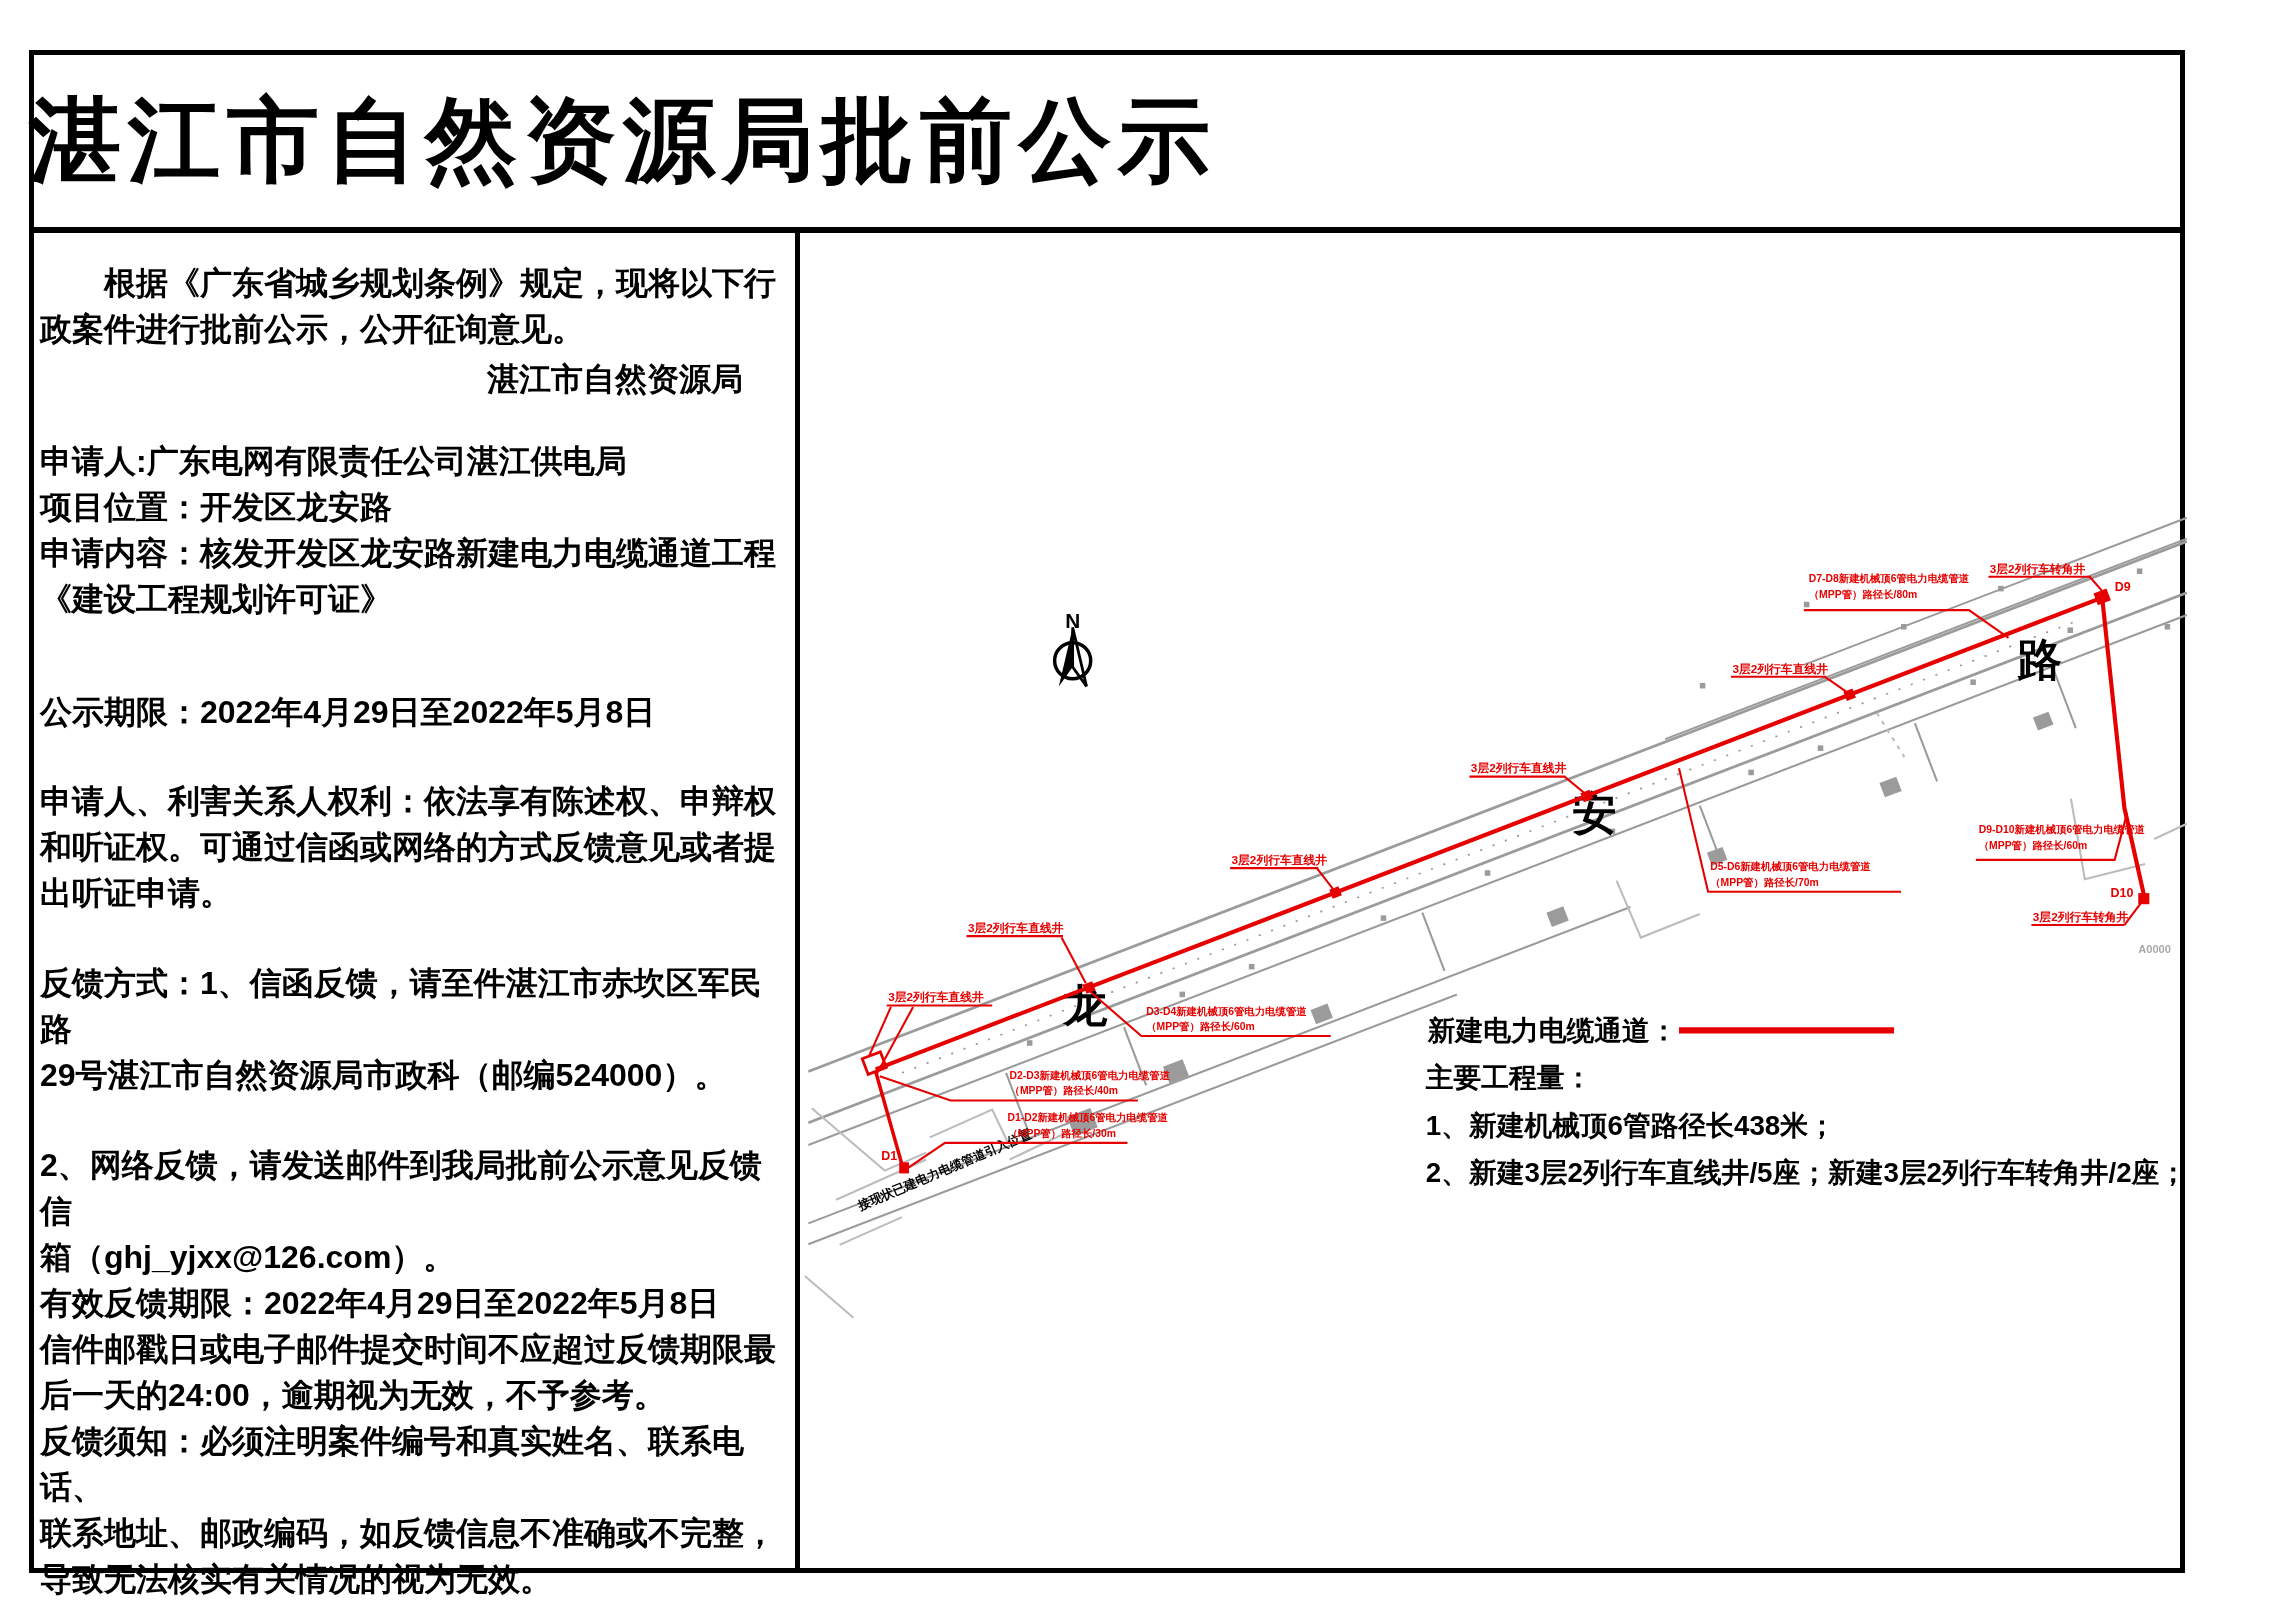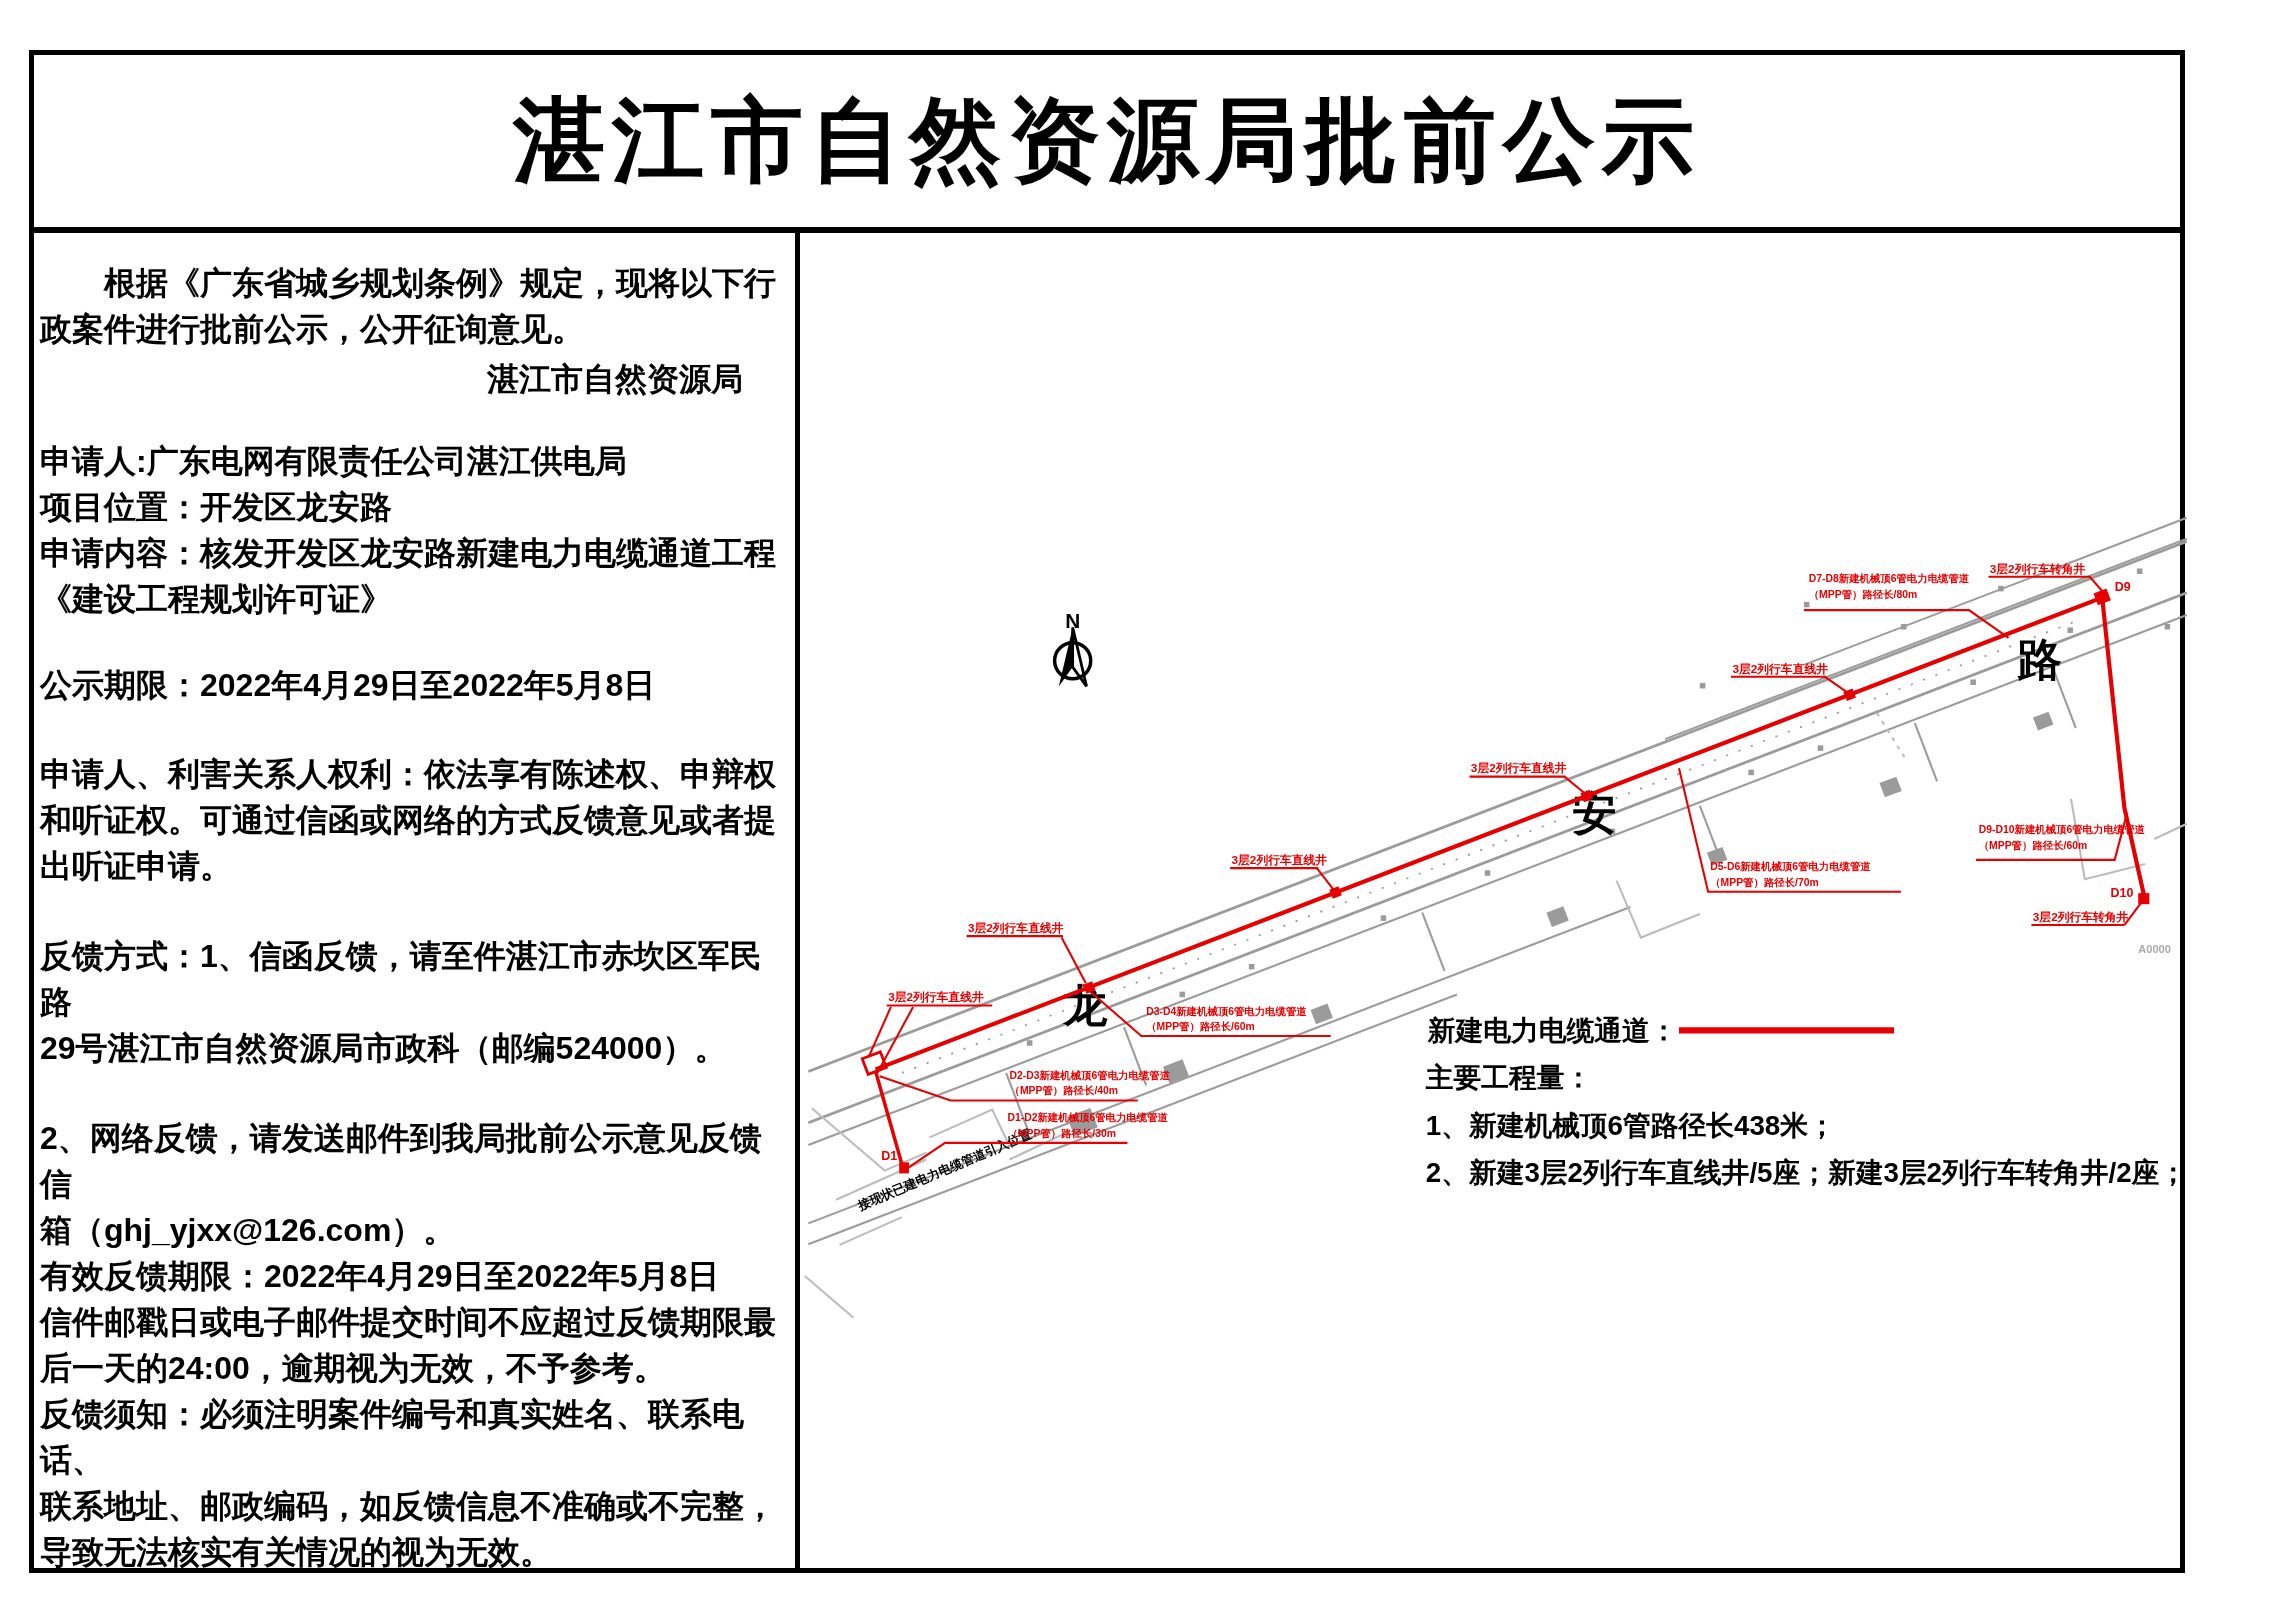--- a/index.html
+++ b/index.html
@@ -2,33 +2,33 @@
 <html style="font-size:11px"><head>
 <meta charset="utf-8">
 <style>
   html,body{margin:0;padding:0;background:#ffffff;}
   #page{position:relative;width:2295px;height:1623px;background:#ffffff;overflow:hidden;
         font-family:"Liberation Sans",sans-serif;color:#000;}
   
   #frame{position:absolute;left:29px;top:50px;width:2156px;height:1523px;
          border:5.5px solid #000;box-sizing:border-box;}
   #title-band{position:absolute;left:29px;top:55px;width:2156px;height:171px;
-              display:flex;align-items:center;justify-content:center;}
+              display:flex;align-items:center;justify-content:flex-start;}
   #title-band .t{font-family:"Liberation Serif",serif;font-weight:900;
                  font-size:92px;letter-spacing:7px;white-space:nowrap;}
   #title-rule{position:absolute;left:29px;top:227px;width:2156px;height:5.5px;background:#000;}
   #divider{position:absolute;left:795px;top:227px;width:4.9px;height:1346px;background:#000;}
   
   #notice{position:absolute;left:40px;top:224px;width:745px;height:1339px;
           font-weight:700;font-size:32px;line-height:46px;}
   #notice .para{white-space:pre-line;margin:0;}
   #notice .p1{margin-top:36px;}
   #notice .sign{ text-align:right;padding-right:42px;margin-top:4.2px;}
   #notice .p2{margin-top:36px;}
-  #notice .p3{margin-top:40px;}
+  #notice .p3{margin-top:67px;}
   #notice .p4{margin-top:43px;}
   #notice .p5{margin-top:44px;}
   #notice .p6{margin-top:44px;}
   
   #map{position:absolute;left:800px;top:232px;width:1391px;height:1341px;}
   svg text{font-family:"Liberation Sans",sans-serif;}
   .redlab{fill:#e60000;font-weight:700;}
   .blacklab{fill:#000;font-weight:700;}
   .graylab{fill:#a9a9a9;font-weight:700;}
 </style>

